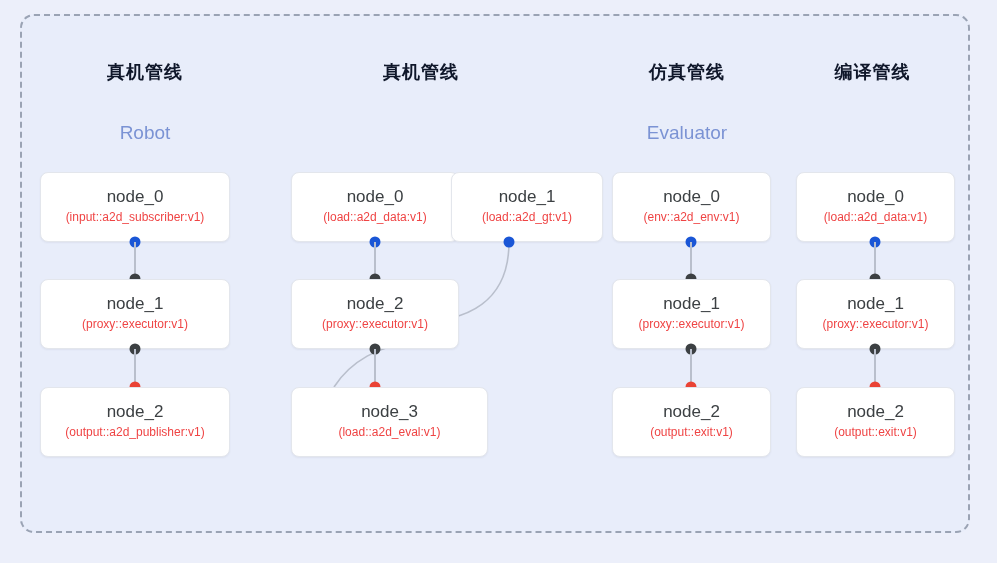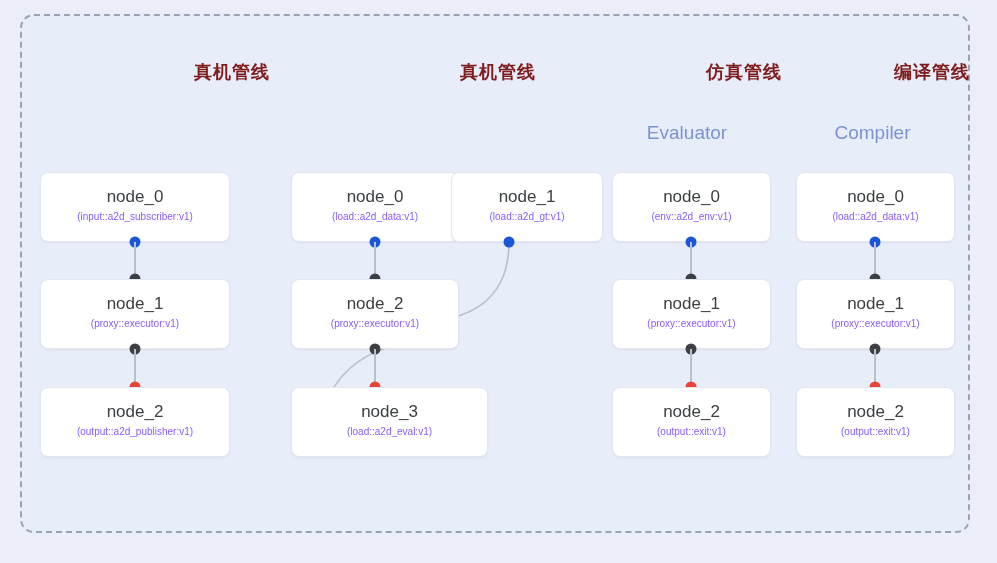--- a/index.html
+++ b/index.html
@@ -44,24 +44,24 @@
   .column {
     position: absolute;
     top: 0;
     height: 519px;
   }
   .col-title {
     position: absolute;
     top: 46px;
     left: 0;
     width: 100%;
-    text-align: right;
+    text-align: center;
     font-size: 18px;
     font-weight: bold;
-    color: #7f1d1d;
+    color: #0f172a;
     letter-spacing: 1px;
   }
   .col-subtitle {
     position: absolute;
     top: 108px;
     left: 0;
     width: 100%;
     text-align: center;
     font-size: 19px;
     color: #7b93d4;
@@ -80,22 +80,22 @@
     align-items: center;
     justify-content: center;
   }
   .node-name {
     font-size: 17px;
     color: #3c4043;
     line-height: 20px;
     white-space: nowrap;
   }
   .node-spec {
-    font-size: 10px;
-    color: #8b5cf6;
+    font-size: 12px;
+    color: #ef4444;
     line-height: 20px;
     white-space: nowrap;
   }
   
   .port {
     position: absolute;
     width: 11px;
     height: 11px;
     border-radius: 50%;
     transform: translate(-50%, -50%);
@@ -128,20 +128,21 @@
 
   <svg id="edges" viewBox="0 0 997 563">
     <path d="M 509,242 C 509,300 470,322 413,322" fill="none" stroke="#b9bfcc" stroke-width="1.6"></path>
     <path d="M 413,344 C 380,344 350,362 334,387" fill="none" stroke="#b9bfcc" stroke-width="1.6"></path>
   </svg>
 
   <div class="columns">
 
     <div class="column" style="left:0px; width:250px;">
       <div class="col-title">真机管线</div>
+      <div class="col-subtitle">Robot</div>
 
       <div class="node" style="left:20px; top:158px; width:190px; height:70px;">
         <div class="node-name">node_0</div>
         <div class="node-spec">(input::a2d_subscriber:v1)</div>
       </div>
       <div class="port port-blue" style="left:115px; top:228px;"></div>
       <div class="link" style="left:115px; top:228px; height:37px;"></div>
       <div class="port port-black" style="left:115px; top:265px;"></div>
 
       <div class="node" style="left:20px; top:265px; width:190px; height:70px;">
@@ -210,21 +211,20 @@
       <div class="port port-red" style="left:99px; top:373px;"></div>
 
       <div class="node" style="left:20px; top:373px; width:159px; height:70px;">
         <div class="node-name">node_2</div>
         <div class="node-spec">(output::exit:v1)</div>
       </div>
     </div>
 
     <div class="column" style="left:755px; width:195px;">
       <div class="col-title">编译管线</div>
-      <div class="col-subtitle">Compiler</div>
 
       <div class="node" style="left:21px; top:158px; width:159px; height:70px;">
         <div class="node-name">node_0</div>
         <div class="node-spec">(load::a2d_data:v1)</div>
       </div>
       <div class="port port-blue" style="left:100px; top:228px;"></div>
       <div class="link" style="left:100px; top:228px; height:37px;"></div>
       <div class="port port-black" style="left:100px; top:265px;"></div>
 
       <div class="node" style="left:21px; top:265px; width:159px; height:70px;">

